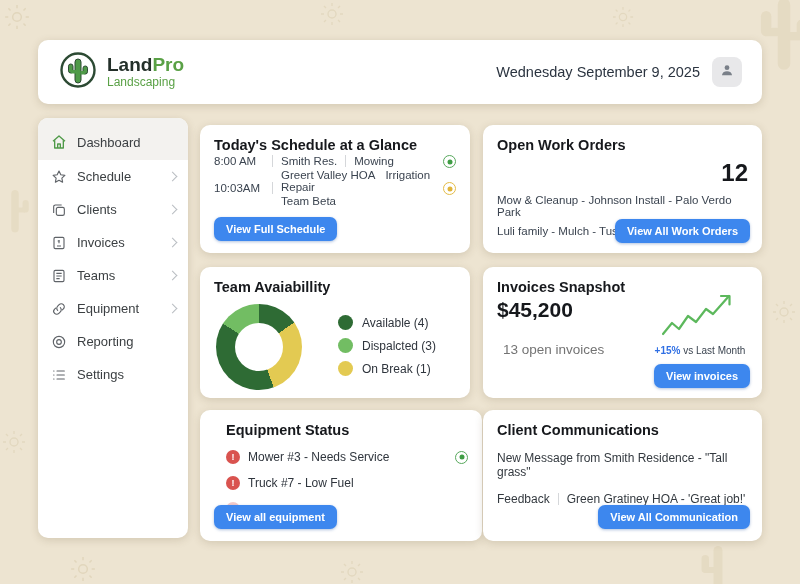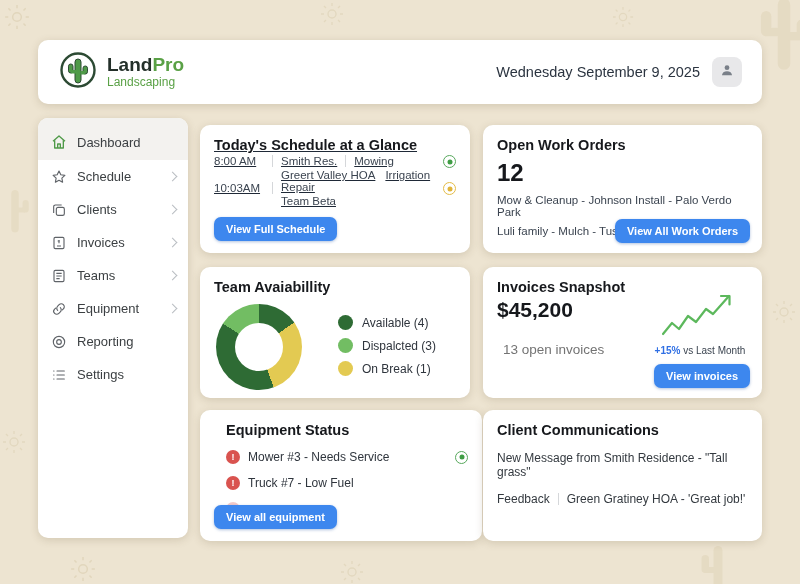--- a/index.html
+++ b/index.html
@@ -31,30 +31,30 @@
   .card-title{font-size:14.5px;font-weight:700;color:#16181c;padding:12px 14px 0 14px;}
   .btn{position:absolute;background:#3d87ee;color:#fff;border:none;border-radius:7px;
        font-family:"Liberation Sans",sans-serif;font-size:11px;font-weight:700;padding:6px 12px;cursor:pointer;box-shadow:0 1px 3px rgba(30,80,160,.35);margin-top:46px;}
   .vsep{display:inline-block;width:0;height:12px;border-left:1px solid #d5d7da;margin:0 8px;vertical-align:-2px;}
   .ring{width:13px;height:13px;border-radius:50%;box-sizing:border-box;position:relative;flex:0 0 13px;}
   .ring::after{content:"";position:absolute;left:50%;top:50%;width:5px;height:5px;border-radius:50%;transform:translate(-50%,-50%);}
   .ring.green{border:1.8px solid #57a85c;}  .ring.green::after{background:#3f9d44;}
   .ring.yellow{border:1.8px solid #e4bc46;} .ring.yellow::after{background:#e0b43a;}
 
   
-  .card-today{left:200px;top:125px;width:270px;height:128px;text-decoration:underline;}
+  .card-today{left:200px;top:125px;width:270px;height:128px;}
   .s-row{display:flex;align-items:center;padding:0 14px;margin-top:1px;font-size:11.5px;color:#3b4450;}
   .s-row .ring{margin-left:auto;margin-top:1px;}
   .s-time{flex:0 0 50px;}
   .s-task-gap{display:inline-block;width:10px;}
   .s-line2{margin-top:2px;}
 
   
   .card-orders{left:483px;top:125px;width:279px;height:128px;}
-  .wo-count{font-size:24px;font-weight:700;color:#16181c;padding:6px 14px 0 14px;}
+  .wo-count{font-size:24px;font-weight:700;color:#16181c;padding:6px 14px 0 14px;text-align:right;}
   .wo-line{font-size:11.5px;color:#3b4450;padding:0 14px;margin-top:7px;}
 
   
   .card-team{left:200px;top:267px;width:270px;height:131px;}
   .donut{position:absolute;left:16px;top:37px;width:86px;height:86px;border-radius:50%;}
   .donut-hole{position:absolute;left:50%;top:50%;width:48px;height:48px;border-radius:50%;background:#fff;transform:translate(-50%,-50%);}
   .legend{position:absolute;left:138px;top:48px;}
   .legend-row{display:flex;align-items:center;gap:9px;margin-bottom:8px;}
   .legend-dot{width:15px;height:15px;border-radius:50%;}
   .legend-label{font-size:12px;color:#2f353d;}
@@ -343,15 +343,16 @@
     </div>
     <button class="btn" style="left:14px;bottom:12px;">View all equipment</button>
   </section>
 
   <section class="card card-comms">
     <div class="card-title">Client Communications</div>
     <div class="cm-line">New Message from Smith Residence - "Tall grass"</div>
     <div class="cm-line">
       <span>Feedback</span><span class="vsep"></span><span>Green Gratiney HOA - 'Great job!'</span>
     </div>
+    <button class="btn" style="right:12px;bottom:12px;">View All Communication</button>
   </section>
 
 </div>
 
 </body></html>

